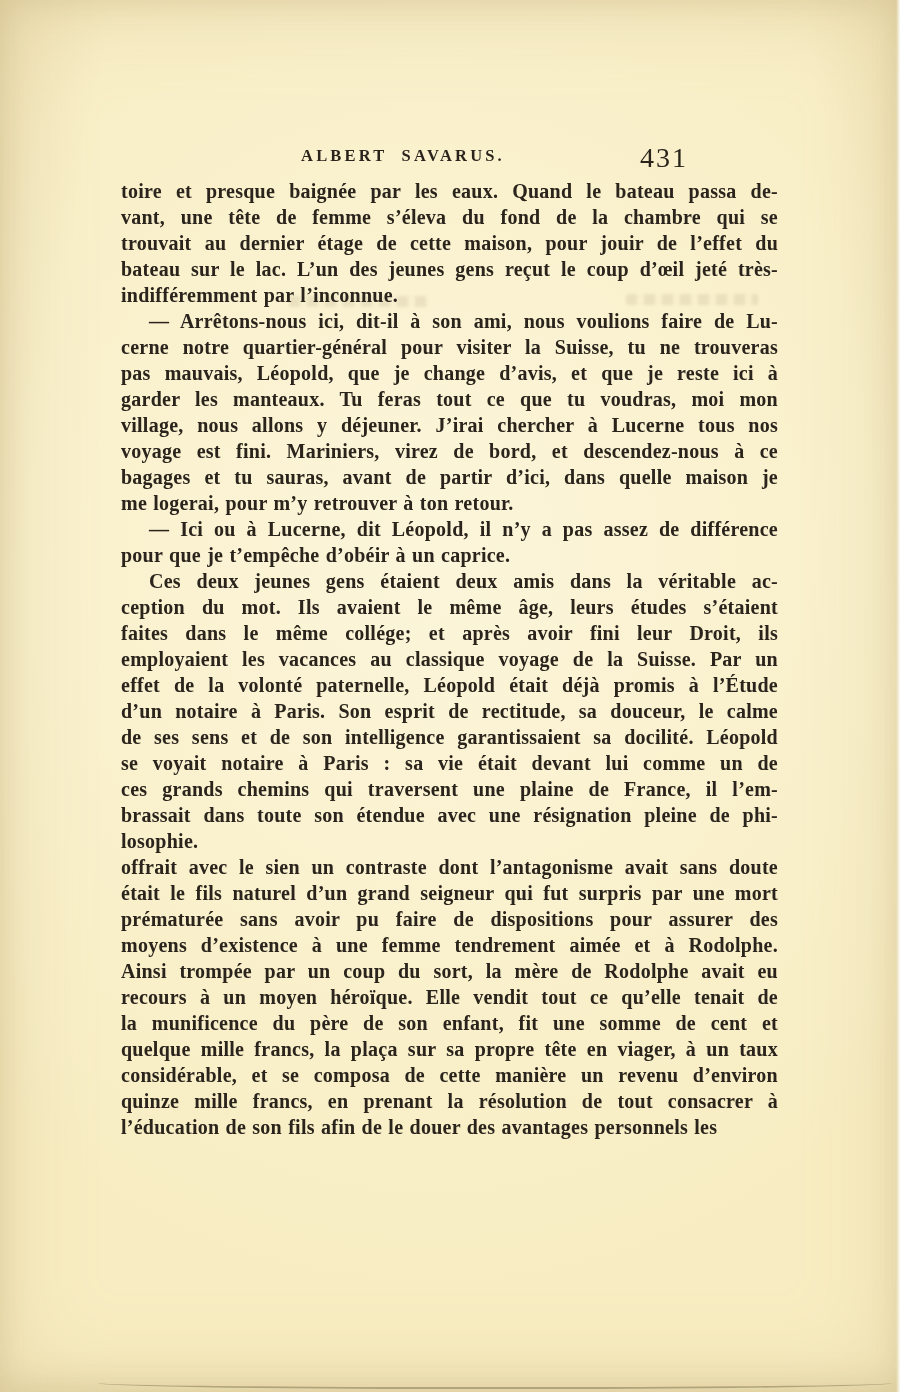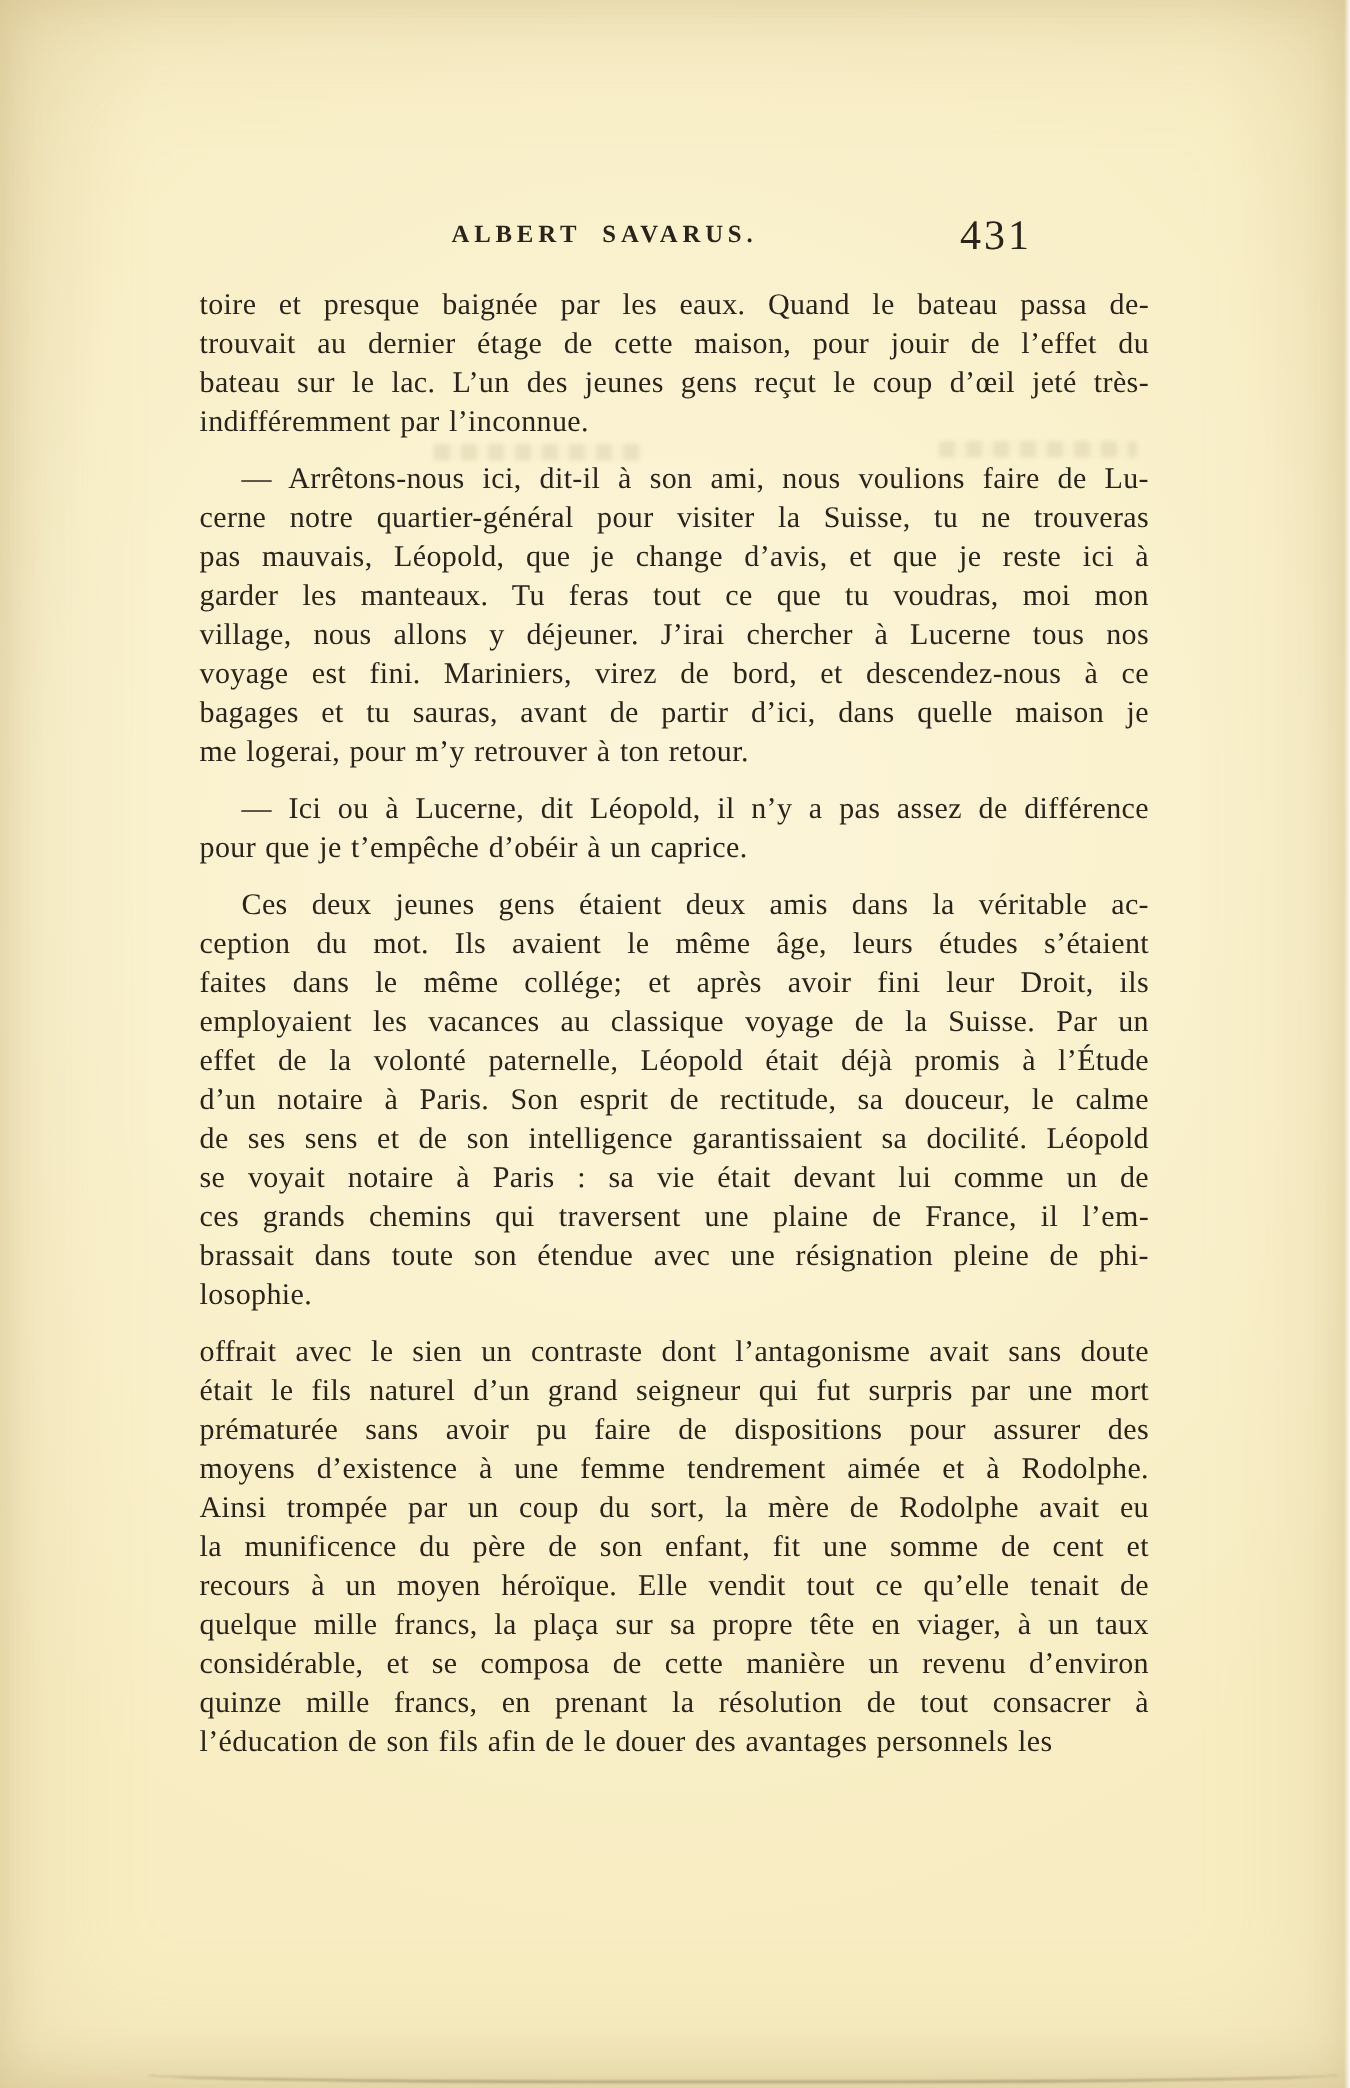--- a/index.html
+++ b/index.html
@@ -70,21 +70,21 @@
   
   .text-block {
     position: absolute;
     left: 121px;
     top: 178px;
     width: 657px;
     font-size: 20px;
     letter-spacing: 0.25px;
     word-spacing: 1px;
   }
-  .paragraph { margin: 12px; }
+  .paragraph { margin: 0; font-weight: bold; }
   .line {
     height: 26px;
     line-height: 26px;
     overflow: hidden;
     text-align: justify;
     text-align-last: justify;
     white-space: normal;
   }
   .line.last { text-align-last: left; }
   .line.indent { text-indent: 28px; }
@@ -114,20 +114,21 @@
     <div class="ghost ghost-left"></div>
     <div class="ghost ghost-right"></div>
     <div class="running-title">ALBERT SAVARUS.</div>
     <div class="page-number">431</div>
   </div>
 
   <div class="text-block">
 
   <div class="paragraph">
         <div class="line">toire et presque baignée par les eaux. Quand le bateau passa de-</div>
+        <div class="line">vant, une tête de femme s’éleva du fond de la chambre qui se</div>
         <div class="line">trouvait au dernier étage de cette maison, pour jouir de l’effet du</div>
         <div class="line">bateau sur le lac. L’un des jeunes gens reçut le coup d’œil jeté très-</div>
         <div class="line last">indifféremment par l’inconnue.</div>
       </div>
       <div class="paragraph">
         <div class="line indent">— Arrêtons-nous ici, dit-il à son ami, nous voulions faire de Lu-</div>
         <div class="line">cerne notre quartier-général pour visiter la Suisse, tu ne trouveras</div>
         <div class="line">pas mauvais, Léopold, que je change d’avis, et que je reste ici à</div>
         <div class="line">garder les manteaux. Tu feras tout ce que tu voudras, moi mon</div>
         <div class="line">village, nous allons y déjeuner. J’irai chercher à Lucerne tous nos</div>
@@ -151,22 +152,22 @@
         <div class="line">ces grands chemins qui traversent une plaine de France, il l’em-</div>
         <div class="line">brassait dans toute son étendue avec une résignation pleine de phi-</div>
         <div class="line last">losophie.</div>
       </div>
       <div class="paragraph">
         <div class="line">offrait avec le sien un contraste dont l’antagonisme avait sans doute</div>
         <div class="line">était le fils naturel d’un grand seigneur qui fut surpris par une mort</div>
         <div class="line">prématurée sans avoir pu faire de dispositions pour assurer des</div>
         <div class="line">moyens d’existence à une femme tendrement aimée et à Rodolphe.</div>
         <div class="line">Ainsi trompée par un coup du sort, la mère de Rodolphe avait eu</div>
+        <div class="line">recours à un moyen héroïque. Elle vendit tout ce qu’elle tenait de</div>
         <div class="line">la munificence du père de son enfant, fit une somme de cent et</div>
-        <div class="line">recours à un moyen héroïque. Elle vendit tout ce qu’elle tenait de</div>
         <div class="line">quelque mille francs, la plaça sur sa propre tête en viager, à un taux</div>
         <div class="line">considérable, et se composa de cette manière un revenu d’environ</div>
         <div class="line">quinze mille francs, en prenant la résolution de tout consacrer à</div>
         <div class="line last">l’éducation de son fils afin de le douer des avantages personnels les</div>
       </div>
     </div>
 
   <div class="edge-highlight-right"></div>
   <div class="bottom-scan-line"></div>
 

